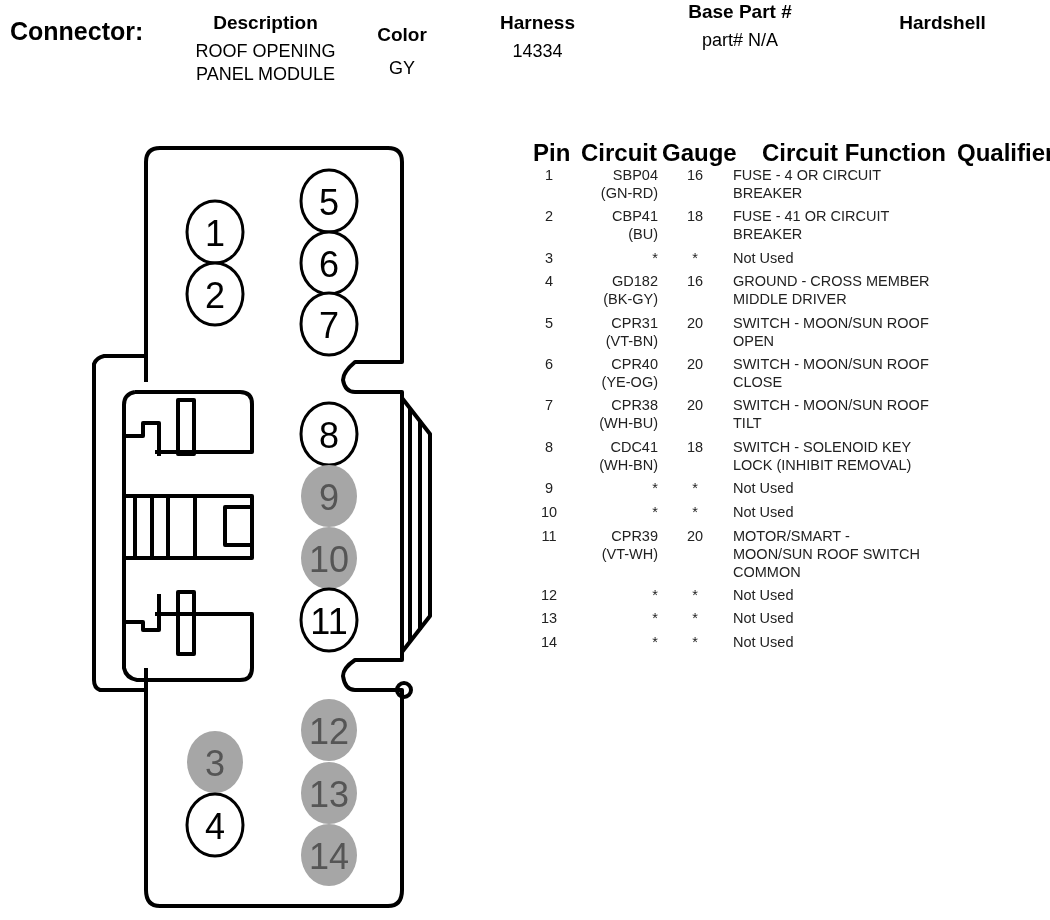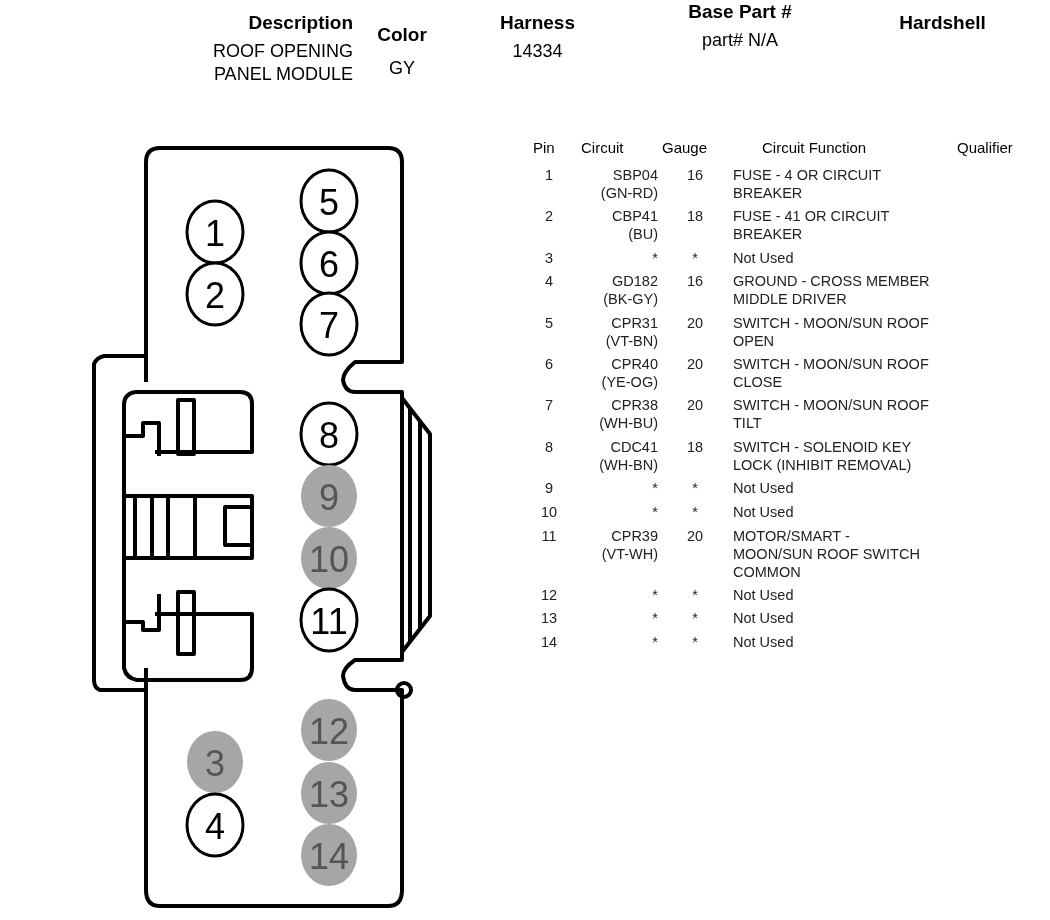--- a/index.html
+++ b/index.html
@@ -3,35 +3,36 @@
 <meta charset="utf-8">
 <style>
   html, body { margin:0; padding:0; background:#ffffff; }
   body { width:1050px; height:920px; position:relative; overflow:hidden;
          font-family:"Liberation Sans", sans-serif; color:#000; }
   .hdr { position:absolute; text-align:center; }
   .hb { font-weight:bold; font-size:19px; }
   .hv { font-size:18px; line-height:23px; }
   #conn-label { position:absolute; left:10px; top:16px; font-weight:bold; font-size:25px; line-height:30px; text-align:left; }
   #diagram { position:absolute; left:0; top:0; }
-  .tbl-head { position:absolute; top:139px; font-weight:normal; font-size:15px; }
+  .tbl-head { position:absolute; top:139px; font-weight:bold; font-size:24px; }
   .row { position:absolute; left:0; width:1050px; font-size:14.5px; line-height:18px; color:#222; }
   .c-pin { position:absolute; left:530px; width:38px; text-align:center; }
   .c-cir { position:absolute; left:570px; width:88px; text-align:right; }
   .c-gau { position:absolute; left:670px; width:50px; text-align:center; }
   .c-fun { position:absolute; left:733px; width:240px; white-space:pre-line; }
   .pin-num { font-family:"Liberation Sans", sans-serif; font-size:36px; text-anchor:middle; dominant-baseline:central; }
 </style>
 </head>
 <body>
 
 <div id="conn-label">
-</div>
-
-<div class="hdr" style="left:178px; top:12px; width:175px;text-align:right;">
+  <div>Connector:</div>
+</div>
+
+<div class="hdr" style="left:178px; top:12px; width:175px;">
   <div class="hb">Description</div>
   <div class="hv" style="margin-top:6px;">ROOF OPENING</div>
   <div class="hv">PANEL MODULE</div>
 </div>
 
 <div class="hdr" style="left:362px; top:24px; width:80px;">
   <div class="hb">Color</div>
   <div class="hv" style="margin-top:11px;">GY</div>
 </div>
 

